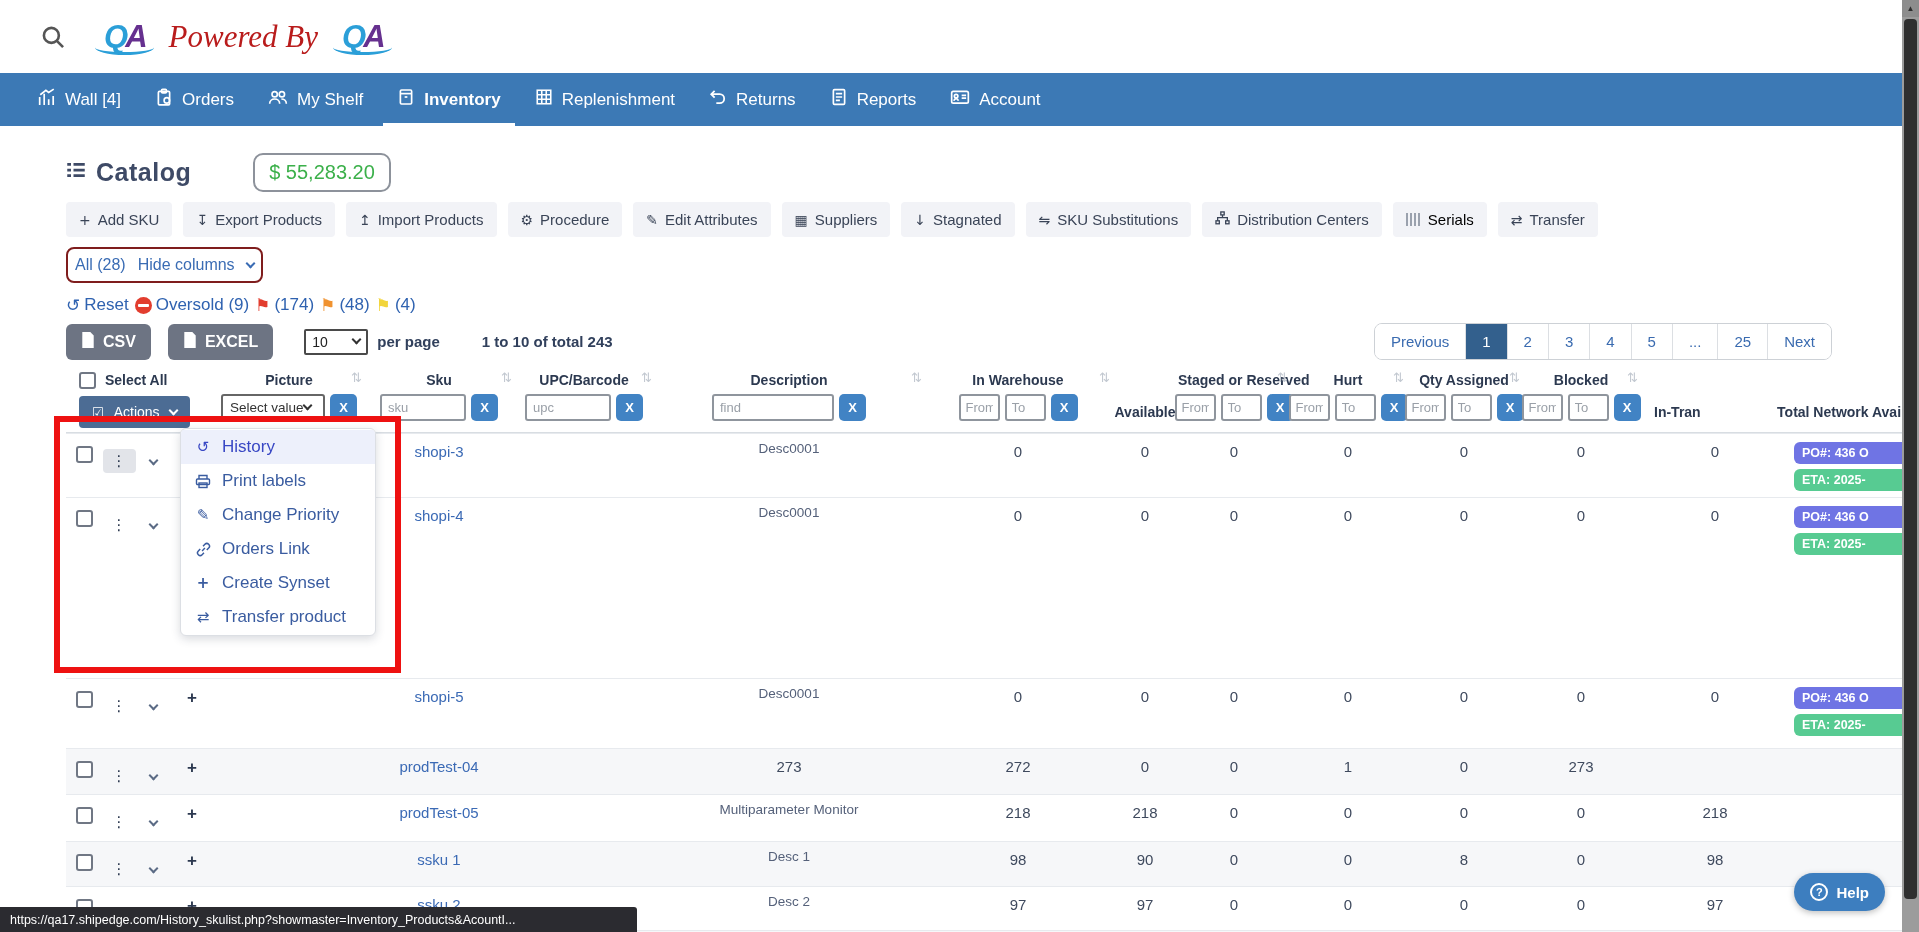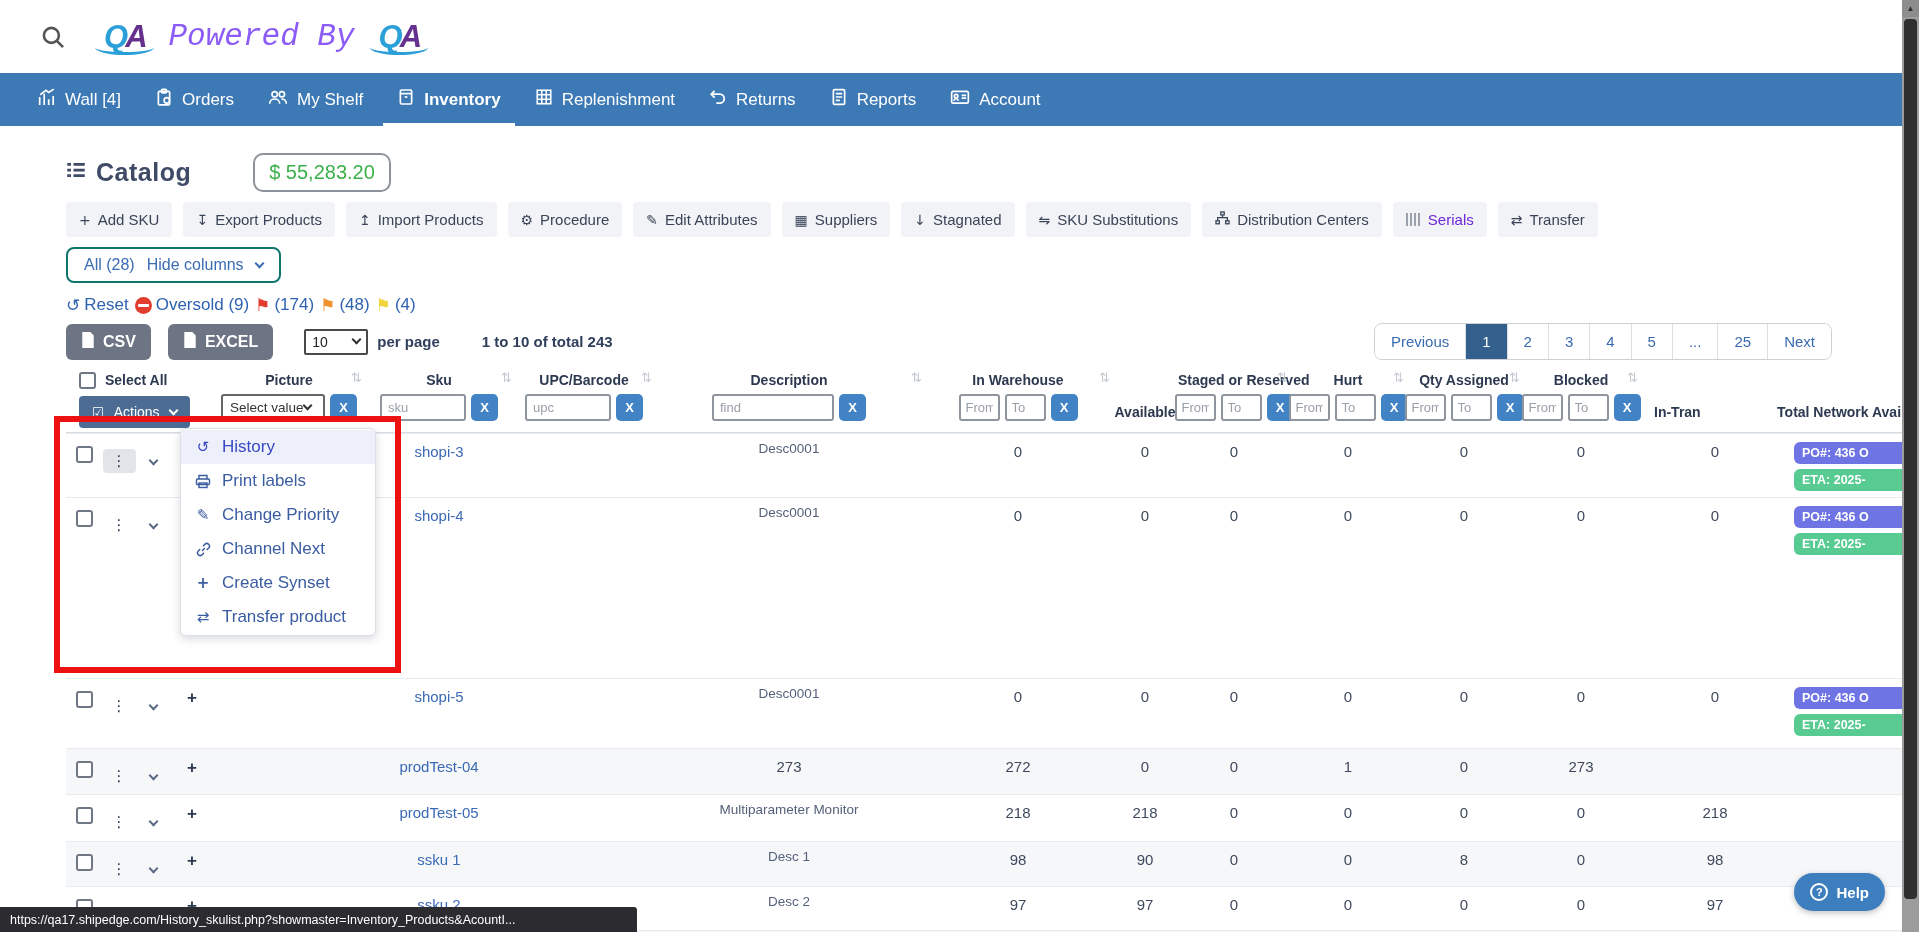--- a/index.html
+++ b/index.html
@@ -6,21 +6,21 @@
   html,body{width:1919px;height:932px;overflow:hidden}
   body{font-family:"Liberation Sans",sans-serif;background:#fff;position:relative}
 
   
   .topbar{height:73px;display:flex;align-items:center;padding:0 40px;background:#fff}
   .search-btn{background:none;border:none;cursor:pointer;margin-right:34px;display:flex}
   .brand{display:flex;align-items:center;gap:12px}
   .qa{font-style:italic;font-weight:bold;font-size:31px;letter-spacing:-3px;position:relative;padding:0 4px}
   .qa .q{color:#2b9fd8}.qa .a{color:#66308f}
   .qa::after{content:"";position:absolute;left:-5px;right:-5px;bottom:0;height:12px;border-bottom:3px solid #2b9fd8;border-radius:50%}
-  .script{font-family:Liberation Mono, monospace;font-style:italic;font-size:31px;color:#8b5cf6;margin:0 8px}
+  .script{font-family:Liberation Serif, serif;font-style:italic;font-size:31px;color:#b91c1c;margin:0 8px}
   .top-right{margin-left:auto;display:flex;align-items:center;gap:30px;padding-right:40px}
   .selogo{background:#2e77c6;border:2px solid #1c5fae;border-radius:7px;padding:4px 9px;display:flex;align-items:center;gap:5px}
   .selogo .ship{color:#fff;font-weight:bold;font-style:italic;font-size:22px;letter-spacing:1px}
   .selogo .edge{color:#fff;font-weight:bold;font-style:italic;font-size:19px;letter-spacing:2px;border:2px solid #fff;border-radius:5px;padding:0 5px}
   .bell-btn{background:none;border:none;cursor:pointer;display:flex}
   .avatar{width:46px;height:46px;border-radius:50%;background:#3c78b8;color:#fff;display:flex;align-items:center;justify-content:center;font-size:17px;position:relative;cursor:pointer}
   .avatar .dot{position:absolute;right:-3px;bottom:1px;width:14px;height:14px;background:#57c46b;border-radius:50%}
 
   
   .nav{height:53px;background:#3c79b5;display:flex;align-items:stretch;padding:0 24px;gap:6px}
@@ -29,25 +29,25 @@
 
   
   .content{padding-left:66px}
   .catalog-row{display:flex;align-items:center;margin-top:24px;height:44px}
   .cat-title{font-size:25px;font-weight:bold;color:#3e4a66;margin-left:10px;letter-spacing:.5px}
   .price{margin-left:62px;border:2px solid #8d929b;border-radius:10px;padding:6px 14px;color:#3bb04a;font-size:20px}
 
   .toolbar{display:flex;gap:11px;margin-top:8px}
   .tbtn{display:flex;align-items:center;gap:7px;background:#f2f3f7;border:none;border-radius:4px;padding:9px 13px;font-size:15px;color:#3a4457;cursor:pointer;white-space:nowrap}
   .tbtn .ticon{font-family:"DejaVu Sans",sans-serif;font-size:14px;line-height:1}
-  .tbtn.disabled{color:#6d28d9}
+  .tbtn.disabled{color:#000000}
   .barcode-icon{display:inline-block;width:15px;height:13px;background:repeating-linear-gradient(90deg,#9aa1ad 0 2px,transparent 2px 4px)}
 
   .cols-wrap{margin-top:10px}
-  .cols-control{display:inline-flex;align-items:center;gap:12px;border:2px solid #0f766e;border-radius:8px;padding:7px 16px;color:#3a6cb4;font-size:16px;cursor:pointer}
+  .cols-control{display:inline-flex;align-items:center;gap:12px;border:2px solid #7f1d1d;border-radius:8px;padding:7px 7px;color:#3a6cb4;font-size:16px;cursor:pointer}
 
   .filterbar{margin-top:12px;display:flex;align-items:center;gap:6px;font-size:17px;color:#2f62b0}
   .fb-link{display:flex;align-items:center;gap:4px;cursor:pointer;color:#2f62b0;text-decoration:none}
   .reset-ic{font-family:"DejaVu Sans",sans-serif;font-size:17px}
   .no-entry{width:17px;height:17px;border-radius:50%;background:#e23d2e;position:relative;display:inline-block}
   .no-entry::after{content:"";position:absolute;left:3px;right:3px;top:7px;height:3px;background:#fff;border-radius:1px}
   .flag{font-family:"DejaVu Sans",sans-serif;font-size:17px;line-height:1}
   .flag.red{color:#e23d2e}.flag.orange{color:#f0922f}.flag.yellow{color:#f2d53c}
 
   .exportbar{margin-top:8px;display:flex;align-items:center;padding-right:87px}
@@ -626,21 +626,21 @@
         <span>Change Priority</span>
       </div>
     <div class="ctx-item">
         <span class="ctx-ic">
           <svg width="15" height="15" viewBox="0 0 16 16" fill="none" stroke="#3a5ca0" stroke-width="1.6">
             <path d="M6.5 9.5l3-3"></path>
             <path d="M7.5 4.5l2-2a2.8 2.8 0 0 1 4 4l-2 2"></path>
             <path d="M8.5 11.5l-2 2a2.8 2.8 0 0 1-4-4l2-2"></path>
           </svg>
         </span>
-        <span>Channel Next</span>
+        <span>Orders Link</span>
       </div>
     <div class="ctx-item">
         <span class="ctx-ic" style="font-weight:bold">+</span>
         <span>Create Synset</span>
       </div>
     <div class="ctx-item">
         <span class="ctx-ic">⇄</span>
         <span>Transfer product</span>
       </div>
   </div>

